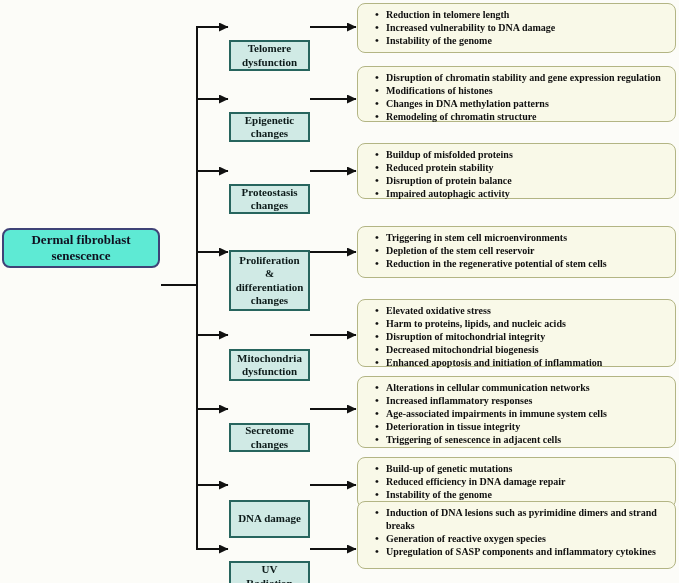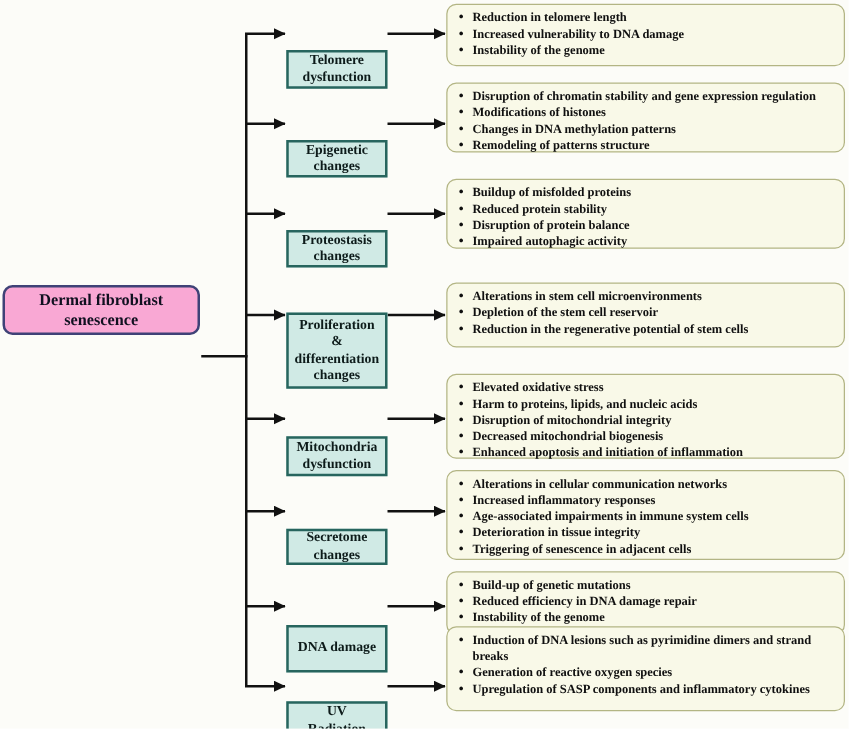--- a/index.html
+++ b/index.html
@@ -10,21 +10,21 @@
   .stage{
     position:relative;
     width:679px;height:583px;
     background:#fcfcf8;
     overflow:hidden;
   }
   svg.wires{position:absolute;left:0;top:0;width:679px;height:583px;z-index:1;}
 
   .root{
     position:absolute;left:2px;top:228px;width:158px;height:40px;
-    background:#f9a8d4;border:2px solid #3f4277;border-radius:8px;
+    background:#5eead4;border:2px solid #3f4277;border-radius:8px;
     box-sizing:border-box;
     display:flex;align-items:center;justify-content:center;
     text-align:center;font-weight:bold;font-size:13px;line-height:16px;
     color:#101020;white-space:pre-line;z-index:2;
   }
   .cat{
     position:absolute;left:229px;width:81px;
     background:#d0eae5;border:2px solid #27655e;
     box-sizing:border-box;
     display:flex;align-items:center;justify-content:center;
@@ -36,21 +36,21 @@
   .c3{top:156px;height:30px}
   .c4{top:222px;height:61px}
   .c5{top:321px;height:32px}
   .c6{top:395px;height:29px}
   .c7{top:472px;height:38px}
   .c8{top:533px;height:31px}
 
   .panel{
     position:absolute;left:357px;width:319px;
     background:#f9f9e8;border:1.5px solid #b3b584;border-radius:8px;
-    box-sizing:border-box;z-index:2;
+    box-sizing:border-box;z-index:2;padding-left:8px;
   }
   .p1{top:3px;height:50px}
   .p2{top:66px;height:56px}
   .p3{top:143px;height:56px}
   .p4{top:226px;height:52px}
   .p5{top:299px;height:68px}
   .p6{top:376px;height:72px}
   .p7{top:457px;height:51px}
   .p8{top:501px;height:68px}
 
@@ -127,36 +127,36 @@
       <li>Increased vulnerability to DNA damage</li>
       <li>Instability of the genome</li>
     </ul>
   </div>
 
   <div class="panel p2">
     <ul class="items">
       <li>Disruption of chromatin stability and gene expression regulation</li>
       <li>Modifications of histones</li>
       <li>Changes in DNA methylation patterns</li>
-      <li>Remodeling of patterns structure</li>
+      <li>Remodeling of chromatin structure</li>
     </ul>
   </div>
 
   <div class="panel p3">
     <ul class="items">
       <li>Buildup of misfolded proteins</li>
       <li>Reduced protein stability</li>
       <li>Disruption of protein balance</li>
       <li>Impaired autophagic activity</li>
     </ul>
   </div>
 
   <div class="panel p4">
     <ul class="items">
-      <li>Alterations in stem cell microenvironments</li>
+      <li>Triggering in stem cell microenvironments</li>
       <li>Depletion of the stem cell reservoir</li>
       <li>Reduction in the regenerative potential of stem cells</li>
     </ul>
   </div>
 
   <div class="panel p5">
     <ul class="items">
       <li>Elevated oxidative stress</li>
       <li>Harm to proteins, lipids, and nucleic acids</li>
       <li>Disruption of mitochondrial integrity</li>

